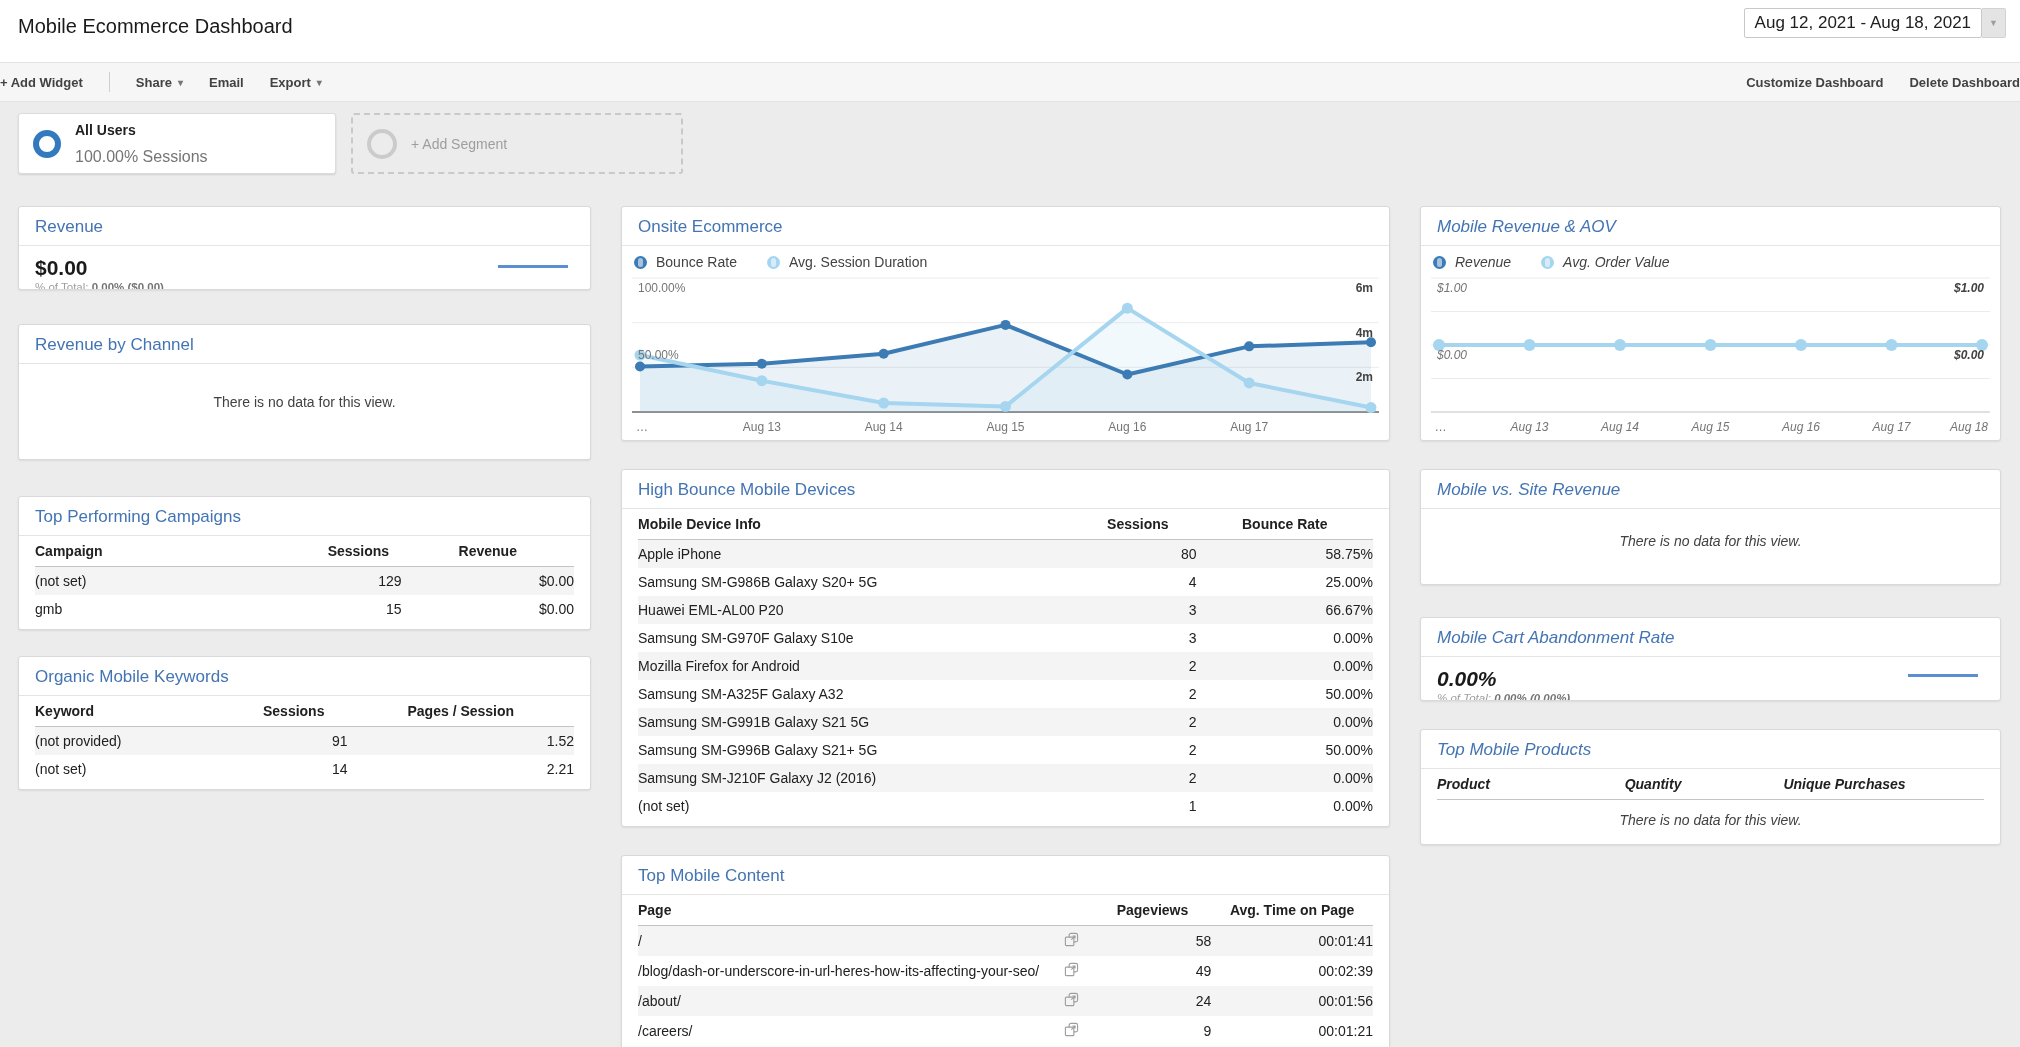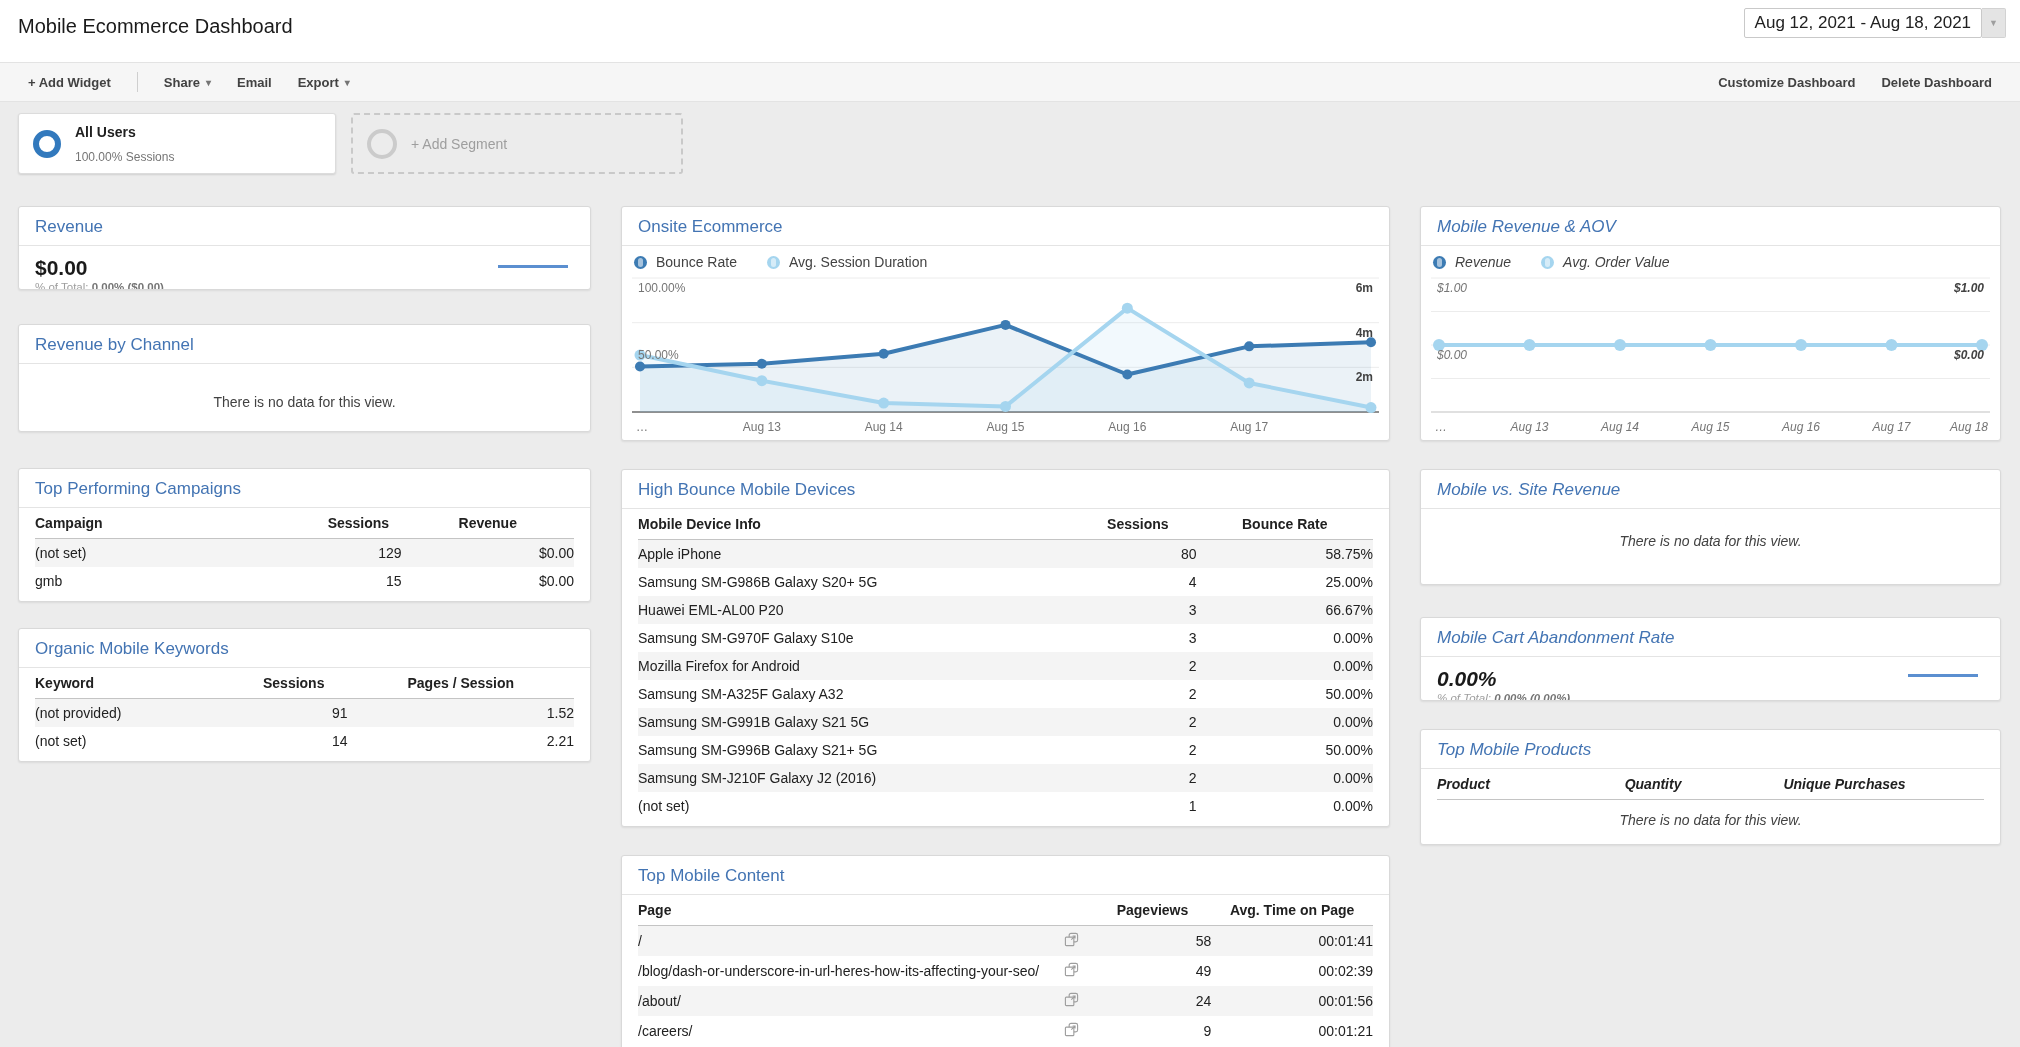--- a/index.html
+++ b/index.html
@@ -8,36 +8,36 @@
 
   
   .app-header { height:62px; background:#fff; position:relative; }
   .app-header h1 { position:absolute; left:18px; top:15px; font-size:20px; font-weight:normal; color:#1a1a1a; }
   .date-picker { position:absolute; right:14px; top:8px; display:flex; align-items:stretch; cursor:pointer; }
   .dp-box { background:#fff; border:1px solid #c9c9c9; border-radius:2px; padding:4px 10px; font-size:17px; color:#212121; }
   .dp-caret { display:flex; align-items:center; padding:0 7px; background:#e4e4e4; border:1px solid #d2d2d2; border-left:none; border-radius:0 2px 2px 0; color:#9e9e9e; font-size:9px; }
 
   
   .toolbar { height:40px; background:#f6f6f6; border-top:1px solid #e3e3e3; border-bottom:1px solid #e3e3e3;
-    display:flex; align-items:center; justify-content:space-between; padding:0 28px; }
+    display:flex; align-items:center; justify-content:space-between; padding:0 0; }
   .tb-group { display:flex; align-items:center; gap:26px; }
   .tb-item { font-size:13px; font-weight:bold; color:#424242; cursor:pointer; display:flex; align-items:center; gap:6px; }
   .tb-caret { font-size:10px; color:#757575; }
   .tb-divider { width:1px; height:20px; background:#cfcfcf; }
 
   
   .content { padding:0; }
   .segments-row { display:flex; gap:15px; padding:11px 18px 0 18px; }
   .segment-card { width:318px; height:61px; background:#fff; border:1px solid #dcdcdc; border-radius:3px;
     box-shadow:0 1px 2px rgba(0,0,0,0.12); display:flex; align-items:center; padding:0 14px; cursor:pointer; }
   .segment-card.dashed { width:332px; background:transparent; box-shadow:none; border:2px dashed #c9c9c9; }
   .ring-blue { width:28px; height:28px; border-radius:50%; border:6px solid #3279bd; margin-right:14px; flex:none; }
   .ring-gray { width:30px; height:30px; border-radius:50%; border:4px solid #cbcbcb; margin-right:14px; flex:none; }
   .seg-title { font-size:14px; font-weight:bold; color:#212121; }
-  .seg-sub { font-size:12px; color:#757575; margin-top:10px; }
+  .seg-sub { font-size:16px; color:#757575; margin-top:10px; }
   .seg-add-label { font-size:14px; color:#9e9e9e; }
 
   
   .columns { display:flex; padding:0 18px; gap:30px; align-items:flex-start; }
   .col-left { width:573px; } .col-mid { width:769px; } .col-right { width:581px;font-style:italic; }
   .card { background:#fff; border:1px solid #d9d9d9; border-radius:3px; box-shadow:0 1px 2px rgba(0,0,0,0.08); position:relative; overflow:hidden; }
   .card-title { font-size:17px; color:#4374b3; padding:10px 16px 8px 16px; border-bottom:1px solid #e4e4e4; cursor:pointer; white-space:nowrap; }
 
   
   .score-value { font-size:21px; font-weight:bold; color:#1a1a1a; padding:10px 16px 1px 16px; }
@@ -66,21 +66,21 @@
   .leg-dot::after { content:""; position:absolute; left:4px; top:2px; width:5px; height:9px; border-radius:3px; background:rgba(255,255,255,0.55); }
   .dot-dark { background:#3c7bb3; }
   .dot-light { background:#a5d5ef; }
   .chart { height:168px; margin:0 10px; }
   .ax-left { font-size:12px; fill:#757575; }
   .ax-right-bold { font-size:12px; fill:#424242; font-weight:bold; }
   .ax-x { font-size:12px; fill:#757575; }
 
   .mt32 { margin-top:32px; } .mt34 { margin-top:34px; } .mt36 { margin-top:36px; }
   .mt26 { margin-top:26px; } .mt28 { margin-top:28px; }
-  .h84 { height:84px; } .h108 { height:108px; } .h116 { height:116px; }
+  .h84 { height:84px; } .h108 { height:136px; } .h116 { height:116px; }
 </style>
 </head>
 <body>
 
 <div>
 
   <div class="app-header">
     <h1>Mobile Ecommerce Dashboard</h1>
     <div class="date-picker">
       <span class="dp-box">Aug 12, 2021 - Aug 18, 2021</span>

